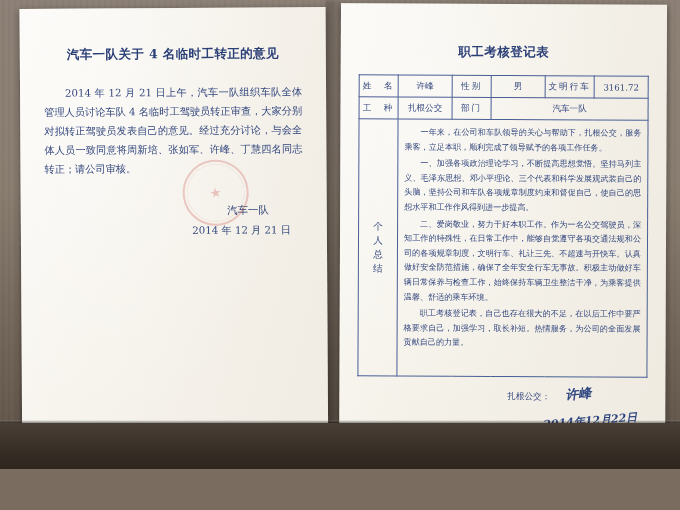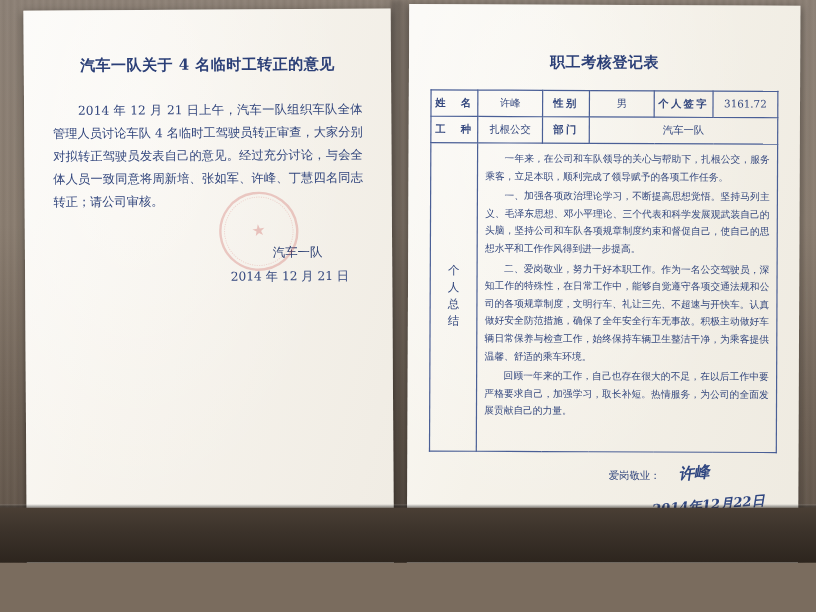--- a/index.html
+++ b/index.html
@@ -166,21 +166,21 @@
   .form-table td {
     border: 1px solid #4a5f96;
     font-family: "DejaVu Serif", serif;
     font-size: 8.6px;
     color: #33477e;
     padding: 3px 2px;
     text-align: center;
     vertical-align: middle;
     height: 15px;
   }
-  td.lbl { width: 34px; letter-spacing: 2px; font-weight: bold; }
+  td.lbl { width: 34px; letter-spacing: 2px; }
   td.val { }
   td.vcat {
     width: 20px;
     font-size: 9.6px;
     line-height: 15px;
     letter-spacing: 0;
   }
   td.content-cell {
     text-align: justify;
     vertical-align: top;
@@ -276,45 +276,45 @@
     <div class="sheet-inner">
       <div class="form-title">职工考核登记表</div>
 
       <table class="form-table">
         <tbody>
             <tr>
           <td class="lbl">姓　名</td>
           <td class="val">许峰</td>
           <td class="lbl">性别</td>
           <td class="val">男</td>
-          <td class="lbl" style="width:44px">个人签字</td>
+          <td class="lbl" style="width:44px">文明行车</td>
           <td class="val">3161.72</td>
         </tr>
         <tr>
           <td class="lbl">工　种</td>
           <td class="val">扎根公交</td>
           <td class="lbl">部门</td>
           <td class="val" colspan="3">汽车一队</td>
         </tr>
         <tr>
           <td class="vcat">
             <span class="vtext">个人总结</span>
           </td>
           <td class="content-cell" colspan="5">
             <p>一年来，在公司和车队领导的关心与帮助下，扎根公交，服务乘客，立足本职，顺利完成了领导赋予的各项工作任务。</p>
             <p>一、加强各项政治理论学习，不断提高思想觉悟。坚持马列主义、毛泽东思想、邓小平理论、三个代表和科学发展观武装自己的头脑，坚持公司和车队各项规章制度约束和督促自己，使自己的思想水平和工作作风得到进一步提高。</p>
             <p>二、爱岗敬业，努力干好本职工作。作为一名公交驾驶员，深知工作的特殊性，在日常工作中，能够自觉遵守各项交通法规和公司的各项规章制度，文明行车、礼让三先、不超速与开快车。认真做好安全防范措施，确保了全年安全行车无事故。积极主动做好车辆日常保养与检查工作，始终保持车辆卫生整洁干净，为乘客提供温馨、舒适的乘车环境。</p>
-            <p>回顾一年来的工作，自己也存在很大的不足，在以后工作中要严格要求自己，加强学习，取长补短。热情服务，为公司的全面发展贡献自己的力量。</p>
+            <p>职工考核登记表，自己也存在很大的不足，在以后工作中要严格要求自己，加强学习，取长补短。热情服务，为公司的全面发展贡献自己的力量。</p>
           </td>
         </tr>
       </tbody>
         </table>
 
       <div class="sign-row">
-        <span class="sign-label">爱岗敬业：</span>
+        <span class="sign-label">扎根公交：</span>
         <span class="sign-name hand">许峰</span>
         <span class="sign-date hand">2014年12月22日</span>
       </div>
     </div>
   </div>
 
   <div class="desk-edge-line"></div>
   <div class="desk-edge"></div>
 </div>
 

